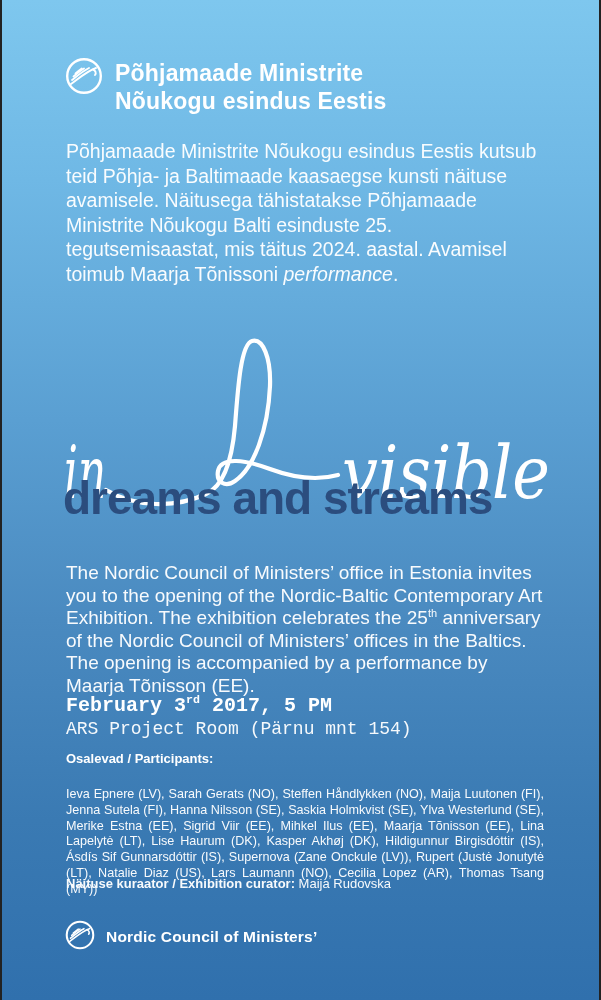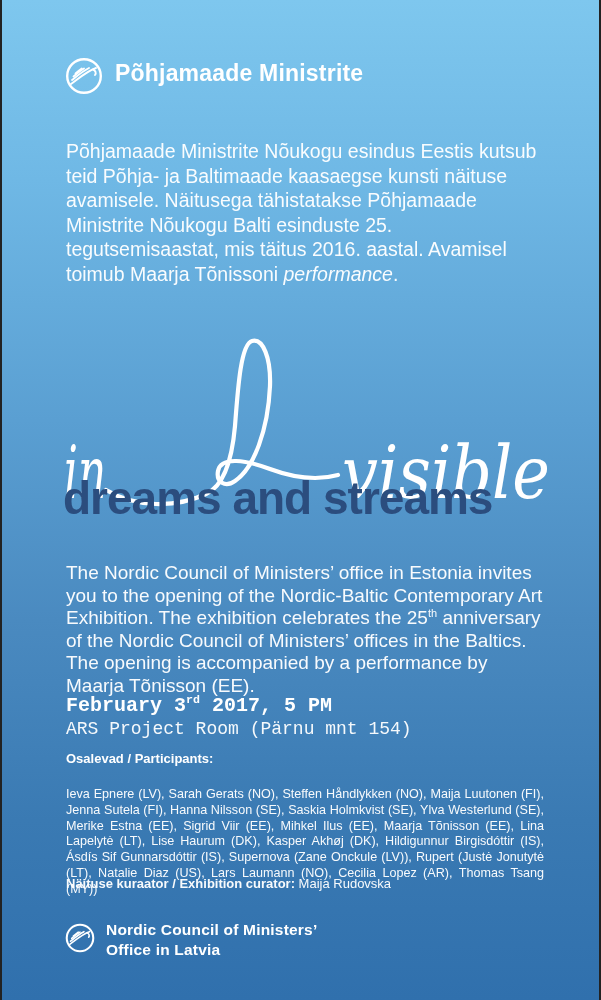--- a/index.html
+++ b/index.html
@@ -57,24 +57,25 @@
           <path d="M6 27 C 13 22, 22 14, 31 11"></path>
           <path d="M7 23 C 12 19, 18 14, 24 11"></path>
           <path d="M8.5 19.5 C 12 16.5, 15.5 13.5, 19 11.5"></path>
           <path d="M10.5 16.5 C 12.8 14.6, 14.8 13, 16.8 11.6"></path>
           <path d="M28 12.5 C 30.5 13.5, 31.5 16, 30 18"></path>
         </g>
       </svg>
     </span>
     <div class="txt">
       <div>Põhjamaade Ministrite</div>
+      <div>Nõukogu esindus Eestis</div>
     </div>
   </div>
 
-  <div class="abs para" style="top:139px;"><span>Põhjamaade Ministrite Nõukogu esindus Eestis kutsub teid Põhja- ja Baltimaade kaasaegse kunsti näituse avamisele. Näitusega tähistatakse Põhjamaade Ministrite Nõukogu Balti esinduste 25. tegutsemisaastat, mis täitus 2016. aastal. Avamisel toimub Maarja Tõnissoni </span><span class="it">performance</span><span>.</span></div>
+  <div class="abs para" style="top:139px;"><span>Põhjamaade Ministrite Nõukogu esindus Eestis kutsub teid Põhja- ja Baltimaade kaasaegse kunsti näituse avamisele. Näitusega tähistatakse Põhjamaade Ministrite Nõukogu Balti esinduste 25. tegutsemisaastat, mis täitus 2024. aastal. Avamisel toimub Maarja Tõnissoni </span><span class="it">performance</span><span>.</span></div>
 
 
   <div class="abs art">
     <svg width="505" height="200" viewBox="0 0 505 200">
       <text class="script-word" x="10" y="168" font-size="72" textLength="42" lengthAdjust="spacingAndGlyphs">in</text>
       <path d="M 52 160
                C 82 178, 122 178, 152 164
                C 170 156, 178 130, 181 96
                C 184 56, 187 14, 198 11
                C 209 8, 217 28, 216 56
@@ -108,18 +109,17 @@
           <path d="M6 27 C 13 22, 22 14, 31 11"></path>
           <path d="M7 23 C 12 19, 18 14, 24 11"></path>
           <path d="M8.5 19.5 C 12 16.5, 15.5 13.5, 19 11.5"></path>
           <path d="M10.5 16.5 C 12.8 14.6, 14.8 13, 16.8 11.6"></path>
           <path d="M28 12.5 C 30.5 13.5, 31.5 16, 30 18"></path>
         </g>
       </svg>
     </span>
     <div class="txt">
       <div>Nordic Council of Ministers’</div>
-      <div>Office in Latvia</div>
     </div>
   </div>
 
 
 </div>
 
 </body></html>

